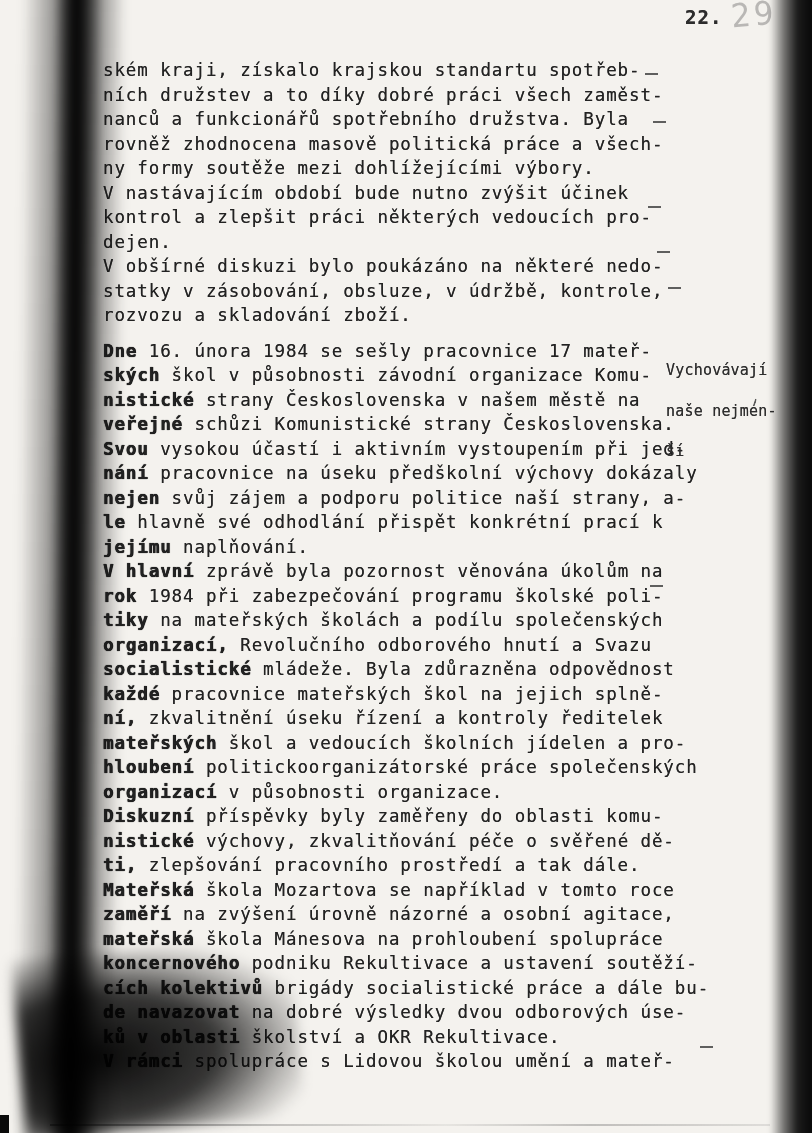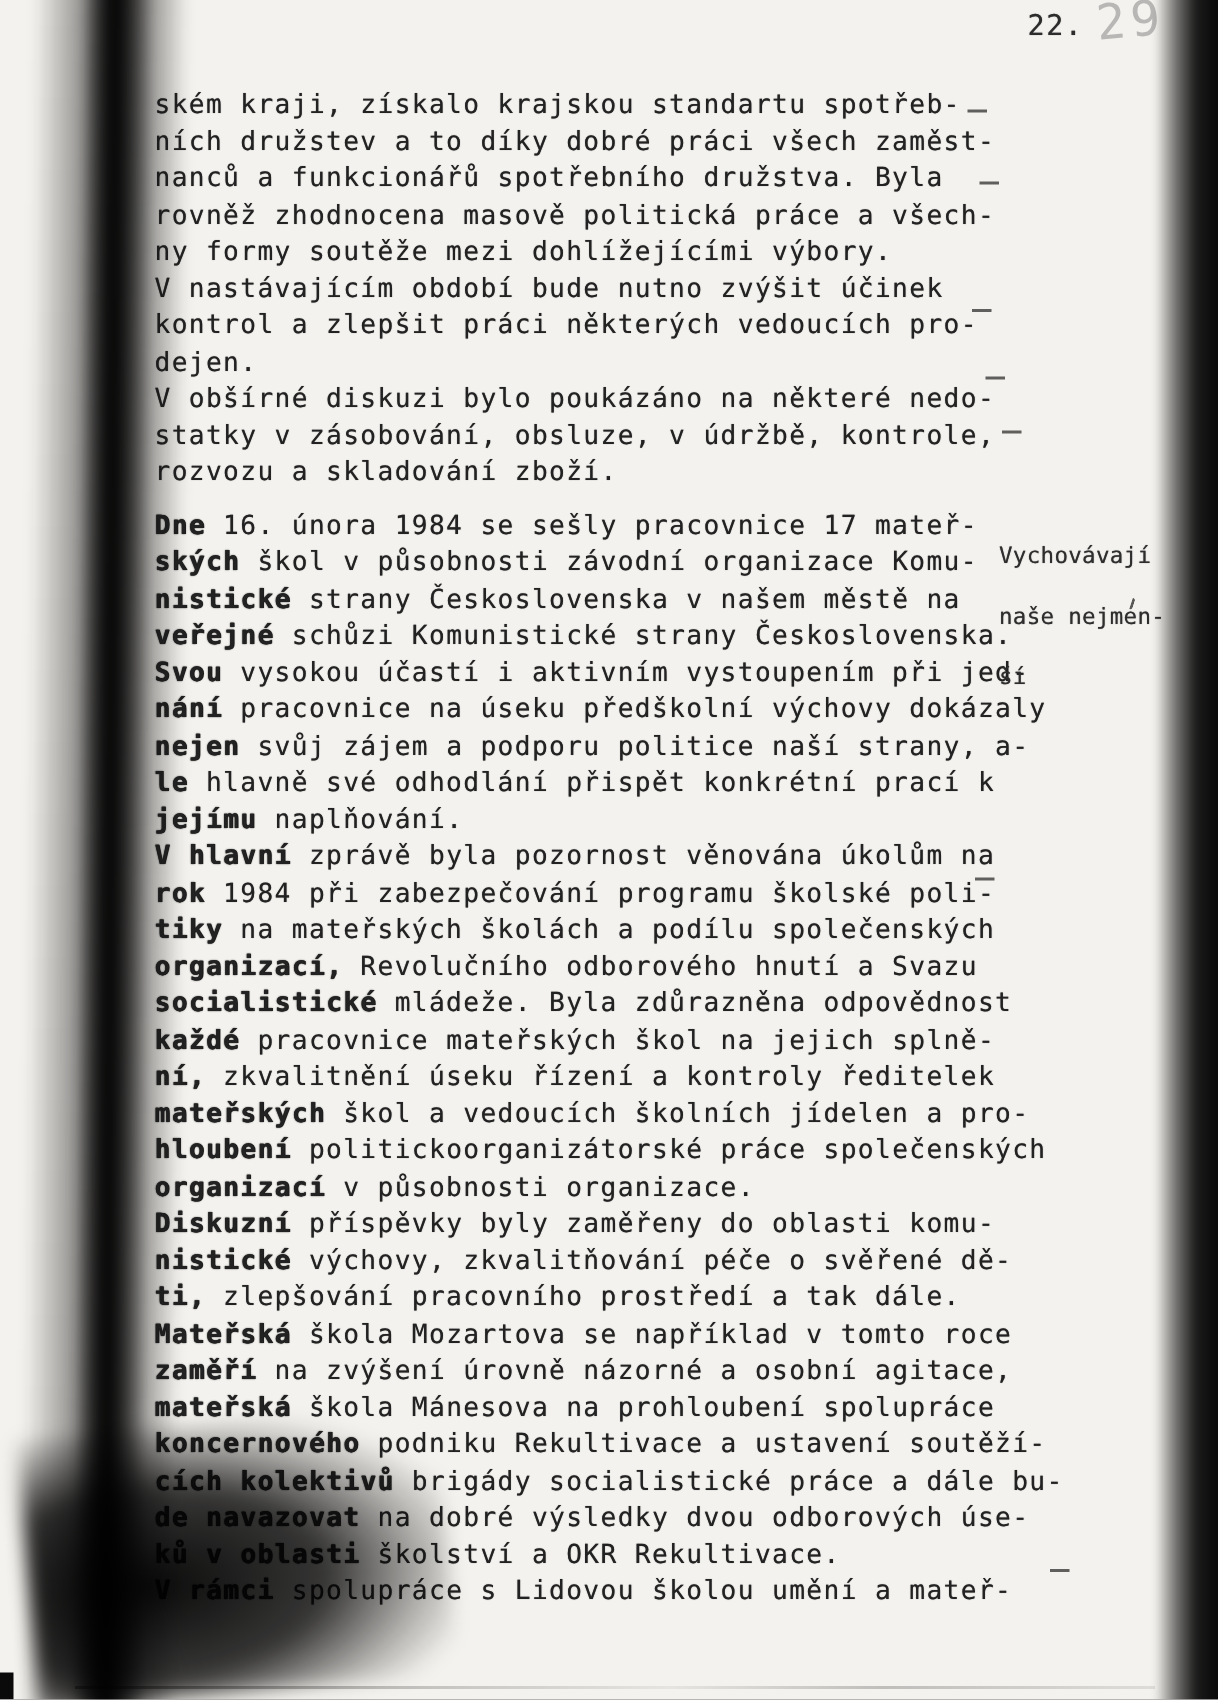--- a/index.html
+++ b/index.html
@@ -78,20 +78,21 @@
     left:750px;top:398px;width:4px;height:8px;
     border-right:2px solid rgba(50,50,50,0.8);
     transform:rotate(18deg);border-radius:2px;z-index:3;
   }
   
   .typed-number{
     position:absolute;left:685px;top:6px;
     font-size:19px;color:#2c2c2c;letter-spacing:1px;
     text-shadow:0 0 0.6px rgba(30,30,30,0.7);
     z-index:2;
+    font-weight:bold;
   }
   .handwritten-number{
     position:absolute;left:731px;top:-4px;
     font-family:"DejaVu Sans","Liberation Sans",sans-serif;
     font-size:31px;color:rgba(75,75,75,0.35);
     transform:rotate(-5deg) scaleY(1.05);
     letter-spacing:3px;
     z-index:2;
   }
   

